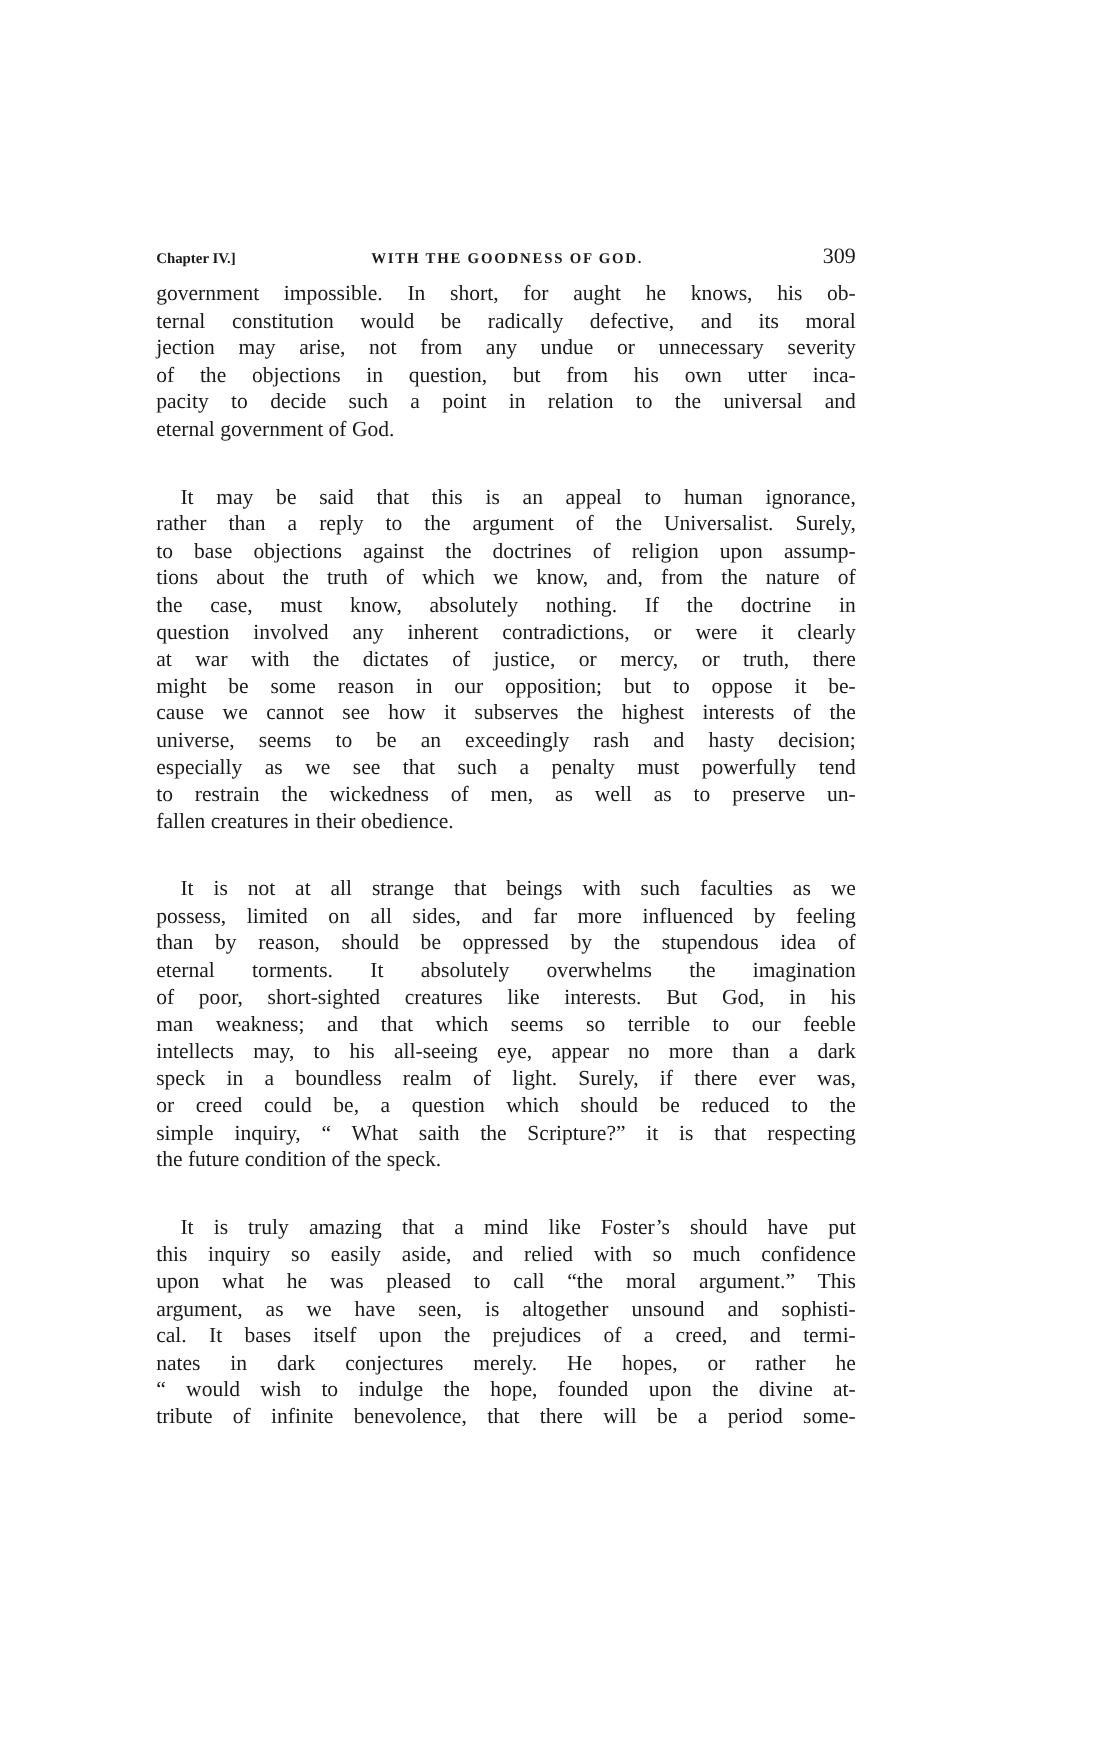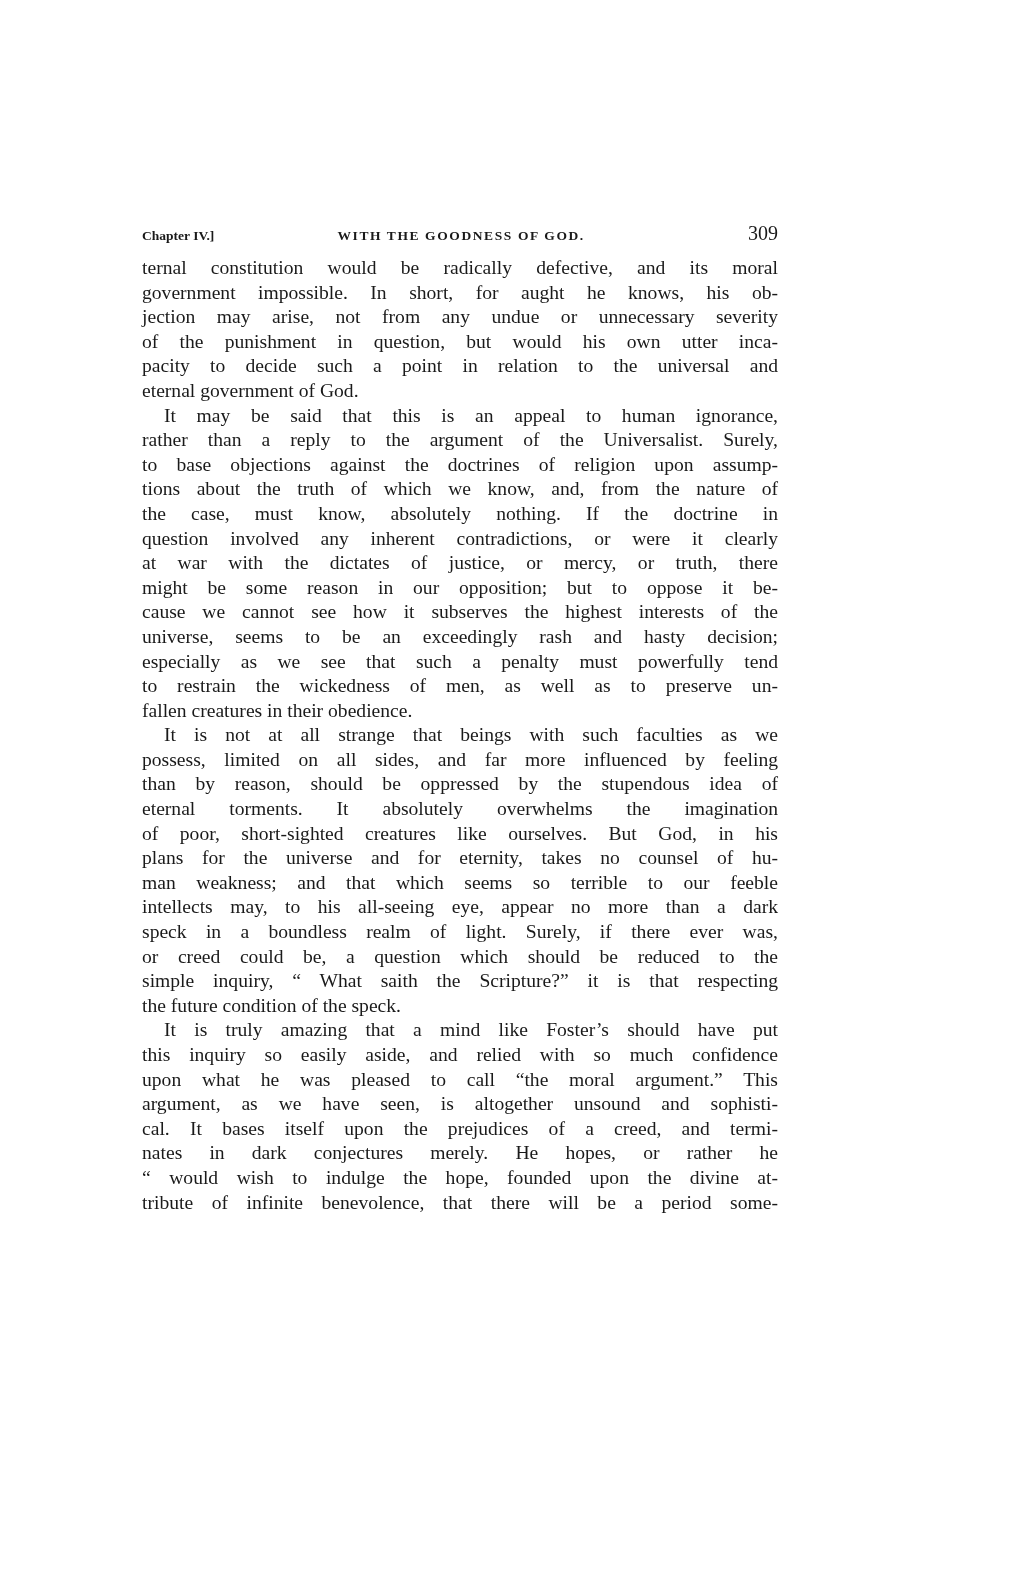--- a/index.html
+++ b/index.html
@@ -16,37 +16,37 @@
   }
   .rh-chapter { font-weight: bold; font-size: 13.5px; }
   .rh-title { font-weight: bold; letter-spacing: 1.6px; font-size: 13.5px; margin-left: -40px; }
   .rh-page { font-size: 20px; }
   .body-text {
     font-family: "Liberation Serif", serif;
     font-size: 19.6px; line-height: 24.6px;
   }
   .line { display: block; text-align: justify; text-align-last: justify; white-space: nowrap; height: 24.6px; }
   .line.last { text-align-last: left; font-family: Liberation Serif, serif; }
-  .line.indent { padding-left: 22px; }
+  .line.indent { padding-left: 22px; margin-top: 37px; }
 </style>
 </head>
 <body>
 
 <div class="page">
   <div class="running-head">
     <span class="rh-chapter">Chapter IV.]</span>
     <span class="rh-title">WITH THE GOODNESS OF GOD.</span>
     <span class="rh-page">309</span>
   </div>
   <div class="body-text" id="body-text">
       <div>
+        <span class="line">government impossible.  In short, for aught he knows, his ob-</span>
         <span class="line">ternal constitution would be radically defective, and its moral</span>
-        <span class="line">government impossible.  In short, for aught he knows, his ob-</span>
         <span class="line">jection may arise, not from any undue or unnecessary severity</span>
-        <span class="line">of the punishment in question, but would his own utter inca-</span>
+        <span class="line">of the objections in question, but from his own utter inca-</span>
         <span class="line">pacity to decide such a point in relation to the universal and</span>
         <span class="line last">eternal government of God.</span>
       </div>
       <div>
         <span class="line indent">It may be said that this is an appeal to human ignorance,</span>
         <span class="line">rather than a reply to the argument of the Universalist.  Surely,</span>
         <span class="line">to base objections against the doctrines of religion upon assump-</span>
         <span class="line">tions about the truth of which we know, and, from the nature of</span>
         <span class="line">the case, must know, absolutely nothing.  If the doctrine in</span>
         <span class="line">question involved any inherent contradictions, or were it clearly</span>
@@ -56,22 +56,21 @@
         <span class="line">universe, seems to be an exceedingly rash and hasty decision;</span>
         <span class="line">especially as we see that such a penalty must powerfully tend</span>
         <span class="line">to restrain the wickedness of men, as well as to preserve un-</span>
         <span class="line last">fallen creatures in their obedience.</span>
       </div>
       <div>
         <span class="line indent">It is not at all strange that beings with such faculties as we</span>
         <span class="line">possess, limited on all sides, and far more influenced by feeling</span>
         <span class="line">than by reason, should be oppressed by the stupendous idea of</span>
         <span class="line">eternal torments.  It absolutely overwhelms the imagination</span>
-        <span class="line">of poor, short-sighted creatures like ourselves.  But God, in his</span>
-        <span class="line">plans for the universe and for eternity, takes no counsel of hu-</span>
+        <span class="line">of poor, short-sighted creatures like interests.  But God, in his</span>
         <span class="line">man weakness; and that which seems so terrible to our feeble</span>
         <span class="line">intellects may, to his all-seeing eye, appear no more than a dark</span>
         <span class="line">speck in a boundless realm of light.  Surely, if there ever was,</span>
         <span class="line">or creed could be, a question which should be reduced to the</span>
         <span class="line">simple inquiry, “ What saith the Scripture?” it is that respecting</span>
         <span class="line last">the future condition of the speck.</span>
       </div>
       <div>
         <span class="line indent">It is truly amazing that a mind like Foster’s should have put</span>
         <span class="line">this inquiry so easily aside, and relied with so much confidence</span>

